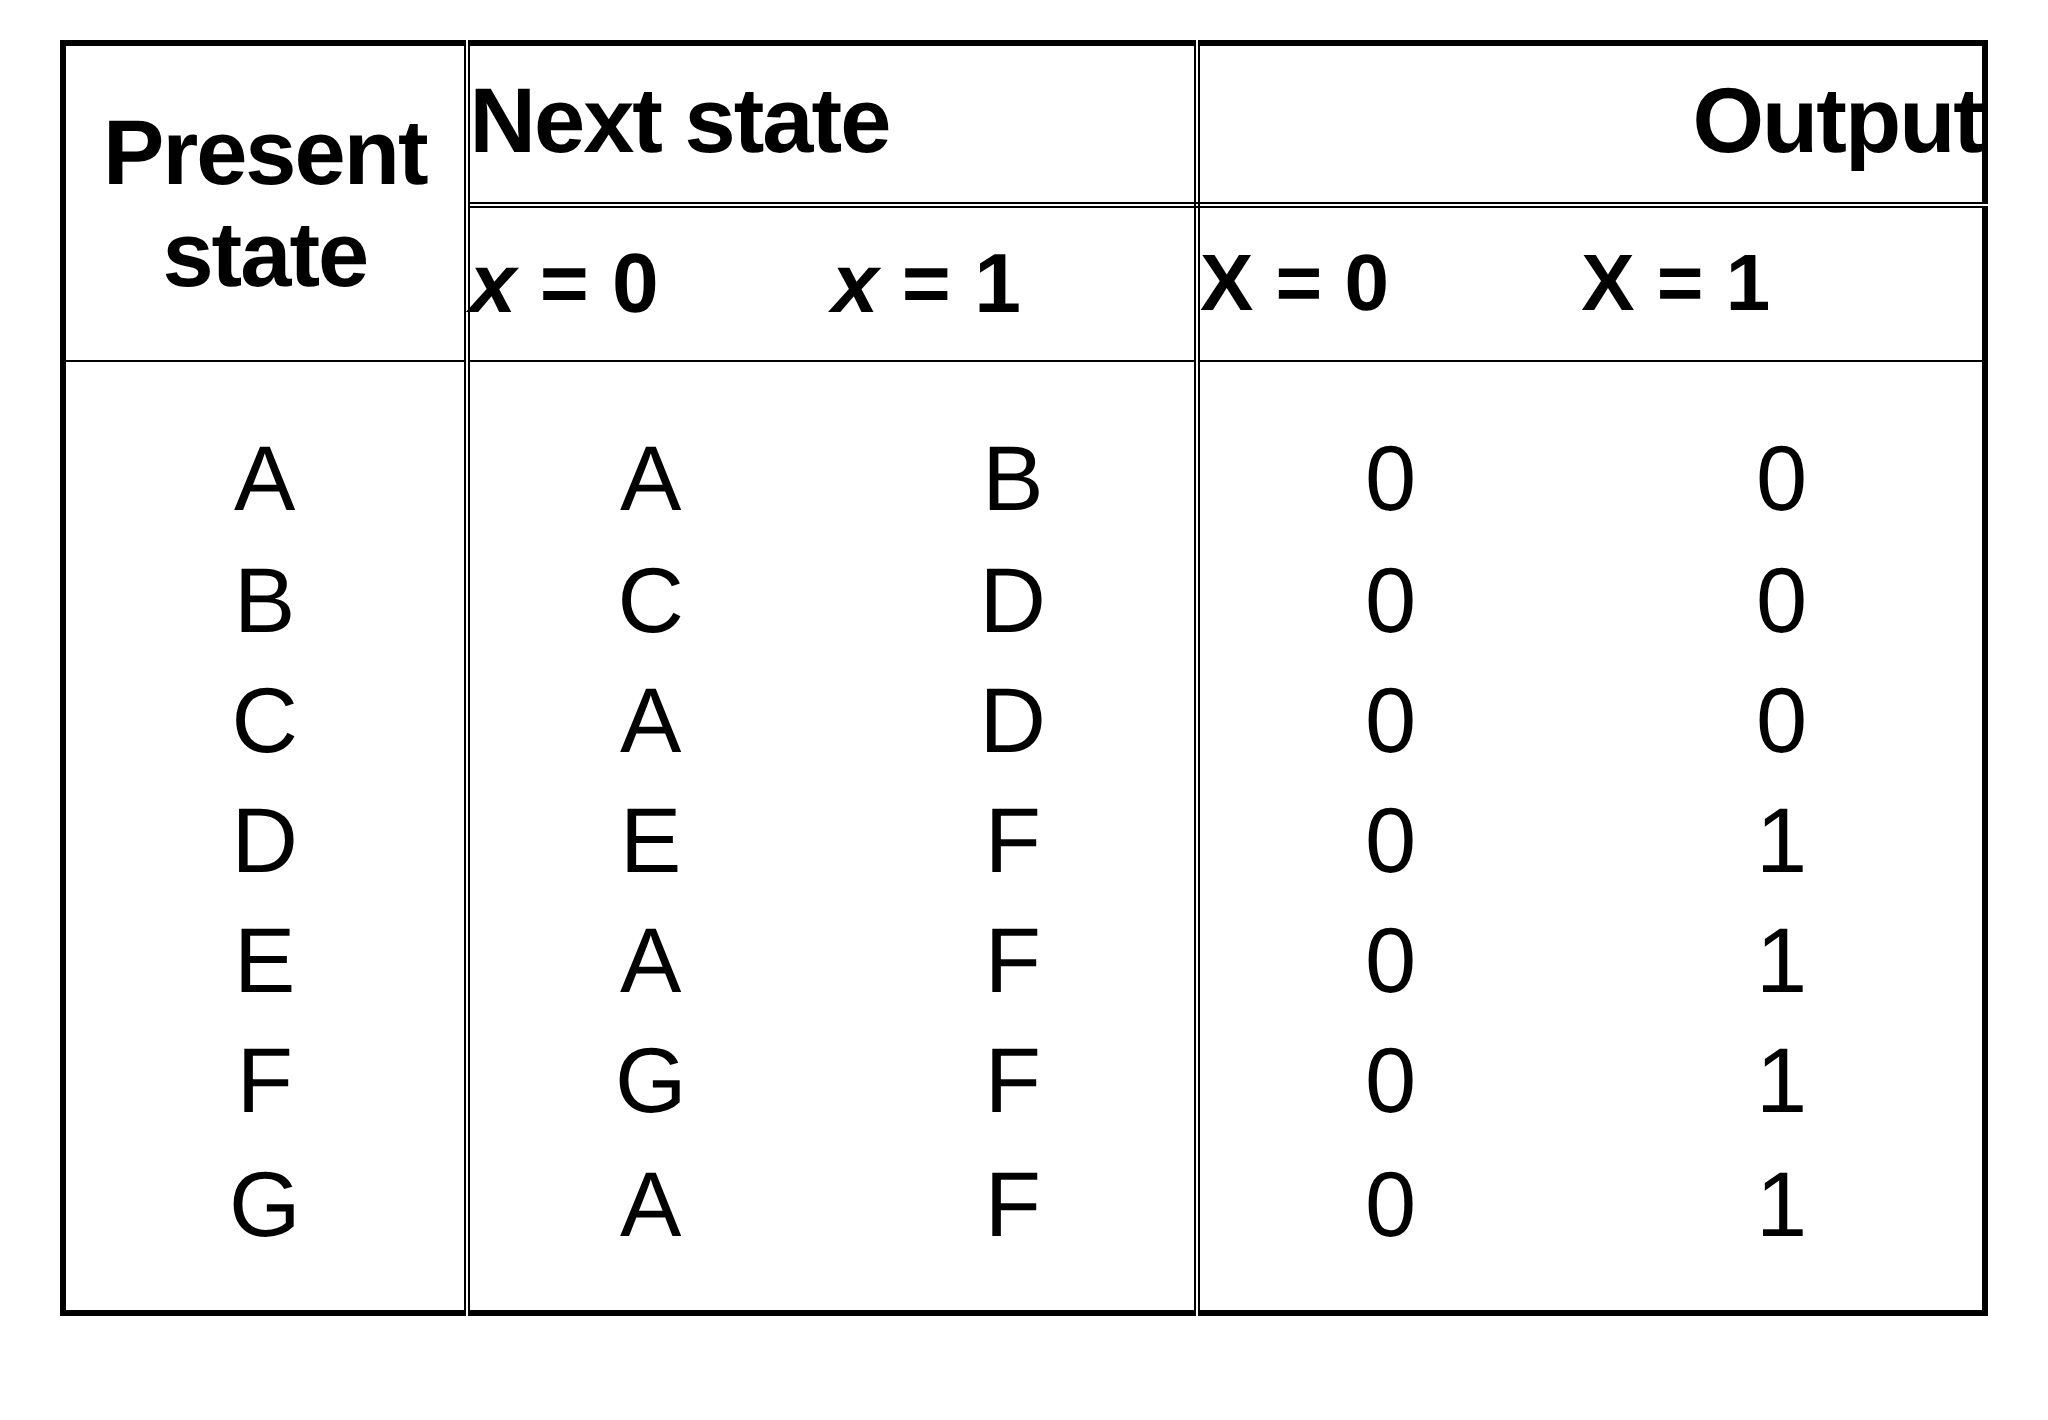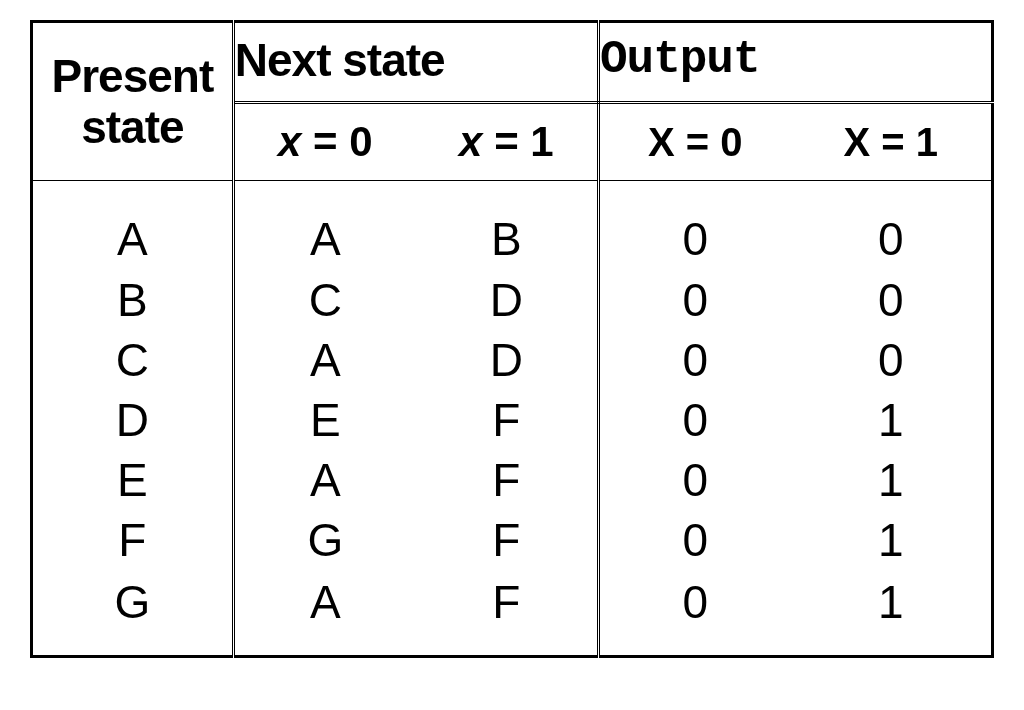--- a/index.html
+++ b/index.html
@@ -42,31 +42,30 @@
     font-size: 46px;
     text-align: left;
     border-top: 3px solid #000;
     border-right: 3px double #000;
     border-bottom: 3px double #000;
     padding: 6px 0 10px 0;
     letter-spacing: -1px;
   }
   .hdr-out {
     font-size: 46px;
-    text-align: left;
+    text-align: right;
     border-top: 3px solid #000;
     border-right: 3px solid #000;
     border-bottom: 3px double #000;
     padding: 6px 0 10px 0;
     letter-spacing: -1px;
-    font-family: Liberation Mono, monospace;
   }
   .sub {
     font-size: 42px;
-    text-align: center;
+    text-align: left;
     border-bottom: 1.5px solid #000;
     padding: 10px 0;
   }
   .sub-l0 { }
   .sub-l1 { border-right: 3px double #000; }
   .sub-r0 { }
   .sub-r1 { border-right: 3px solid #000; }
 
   td.body {
     font-size: 46px;

